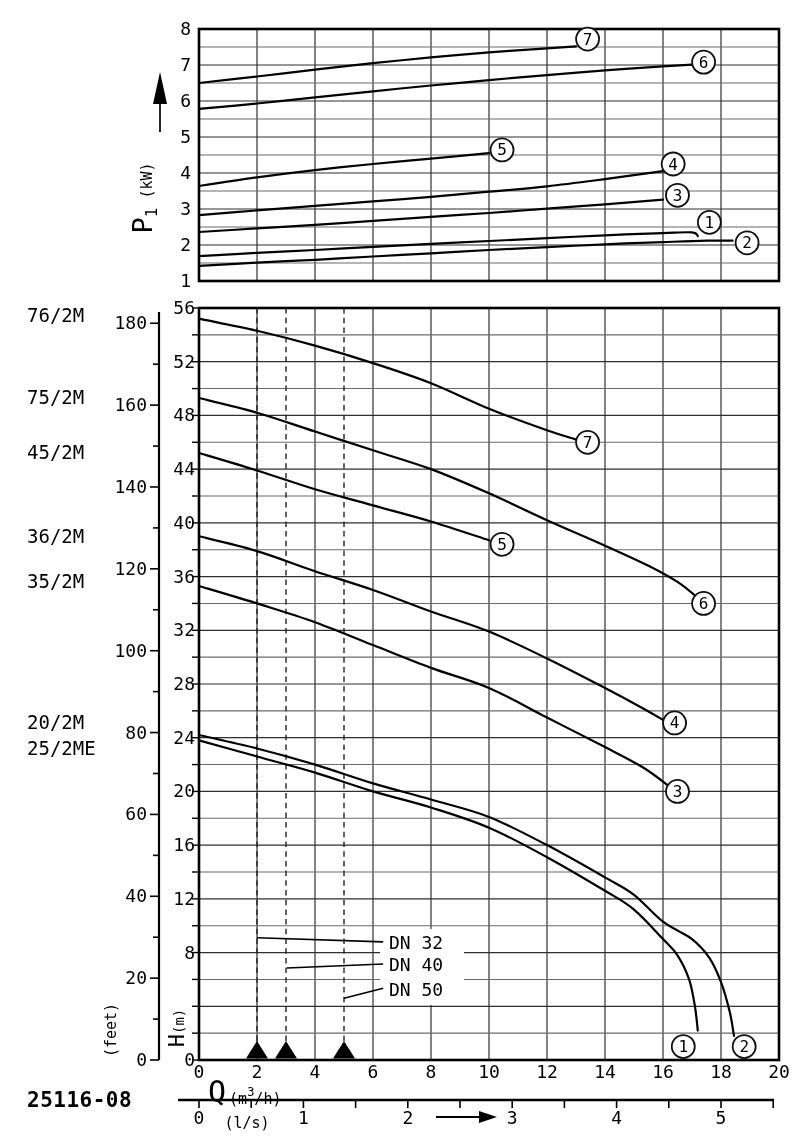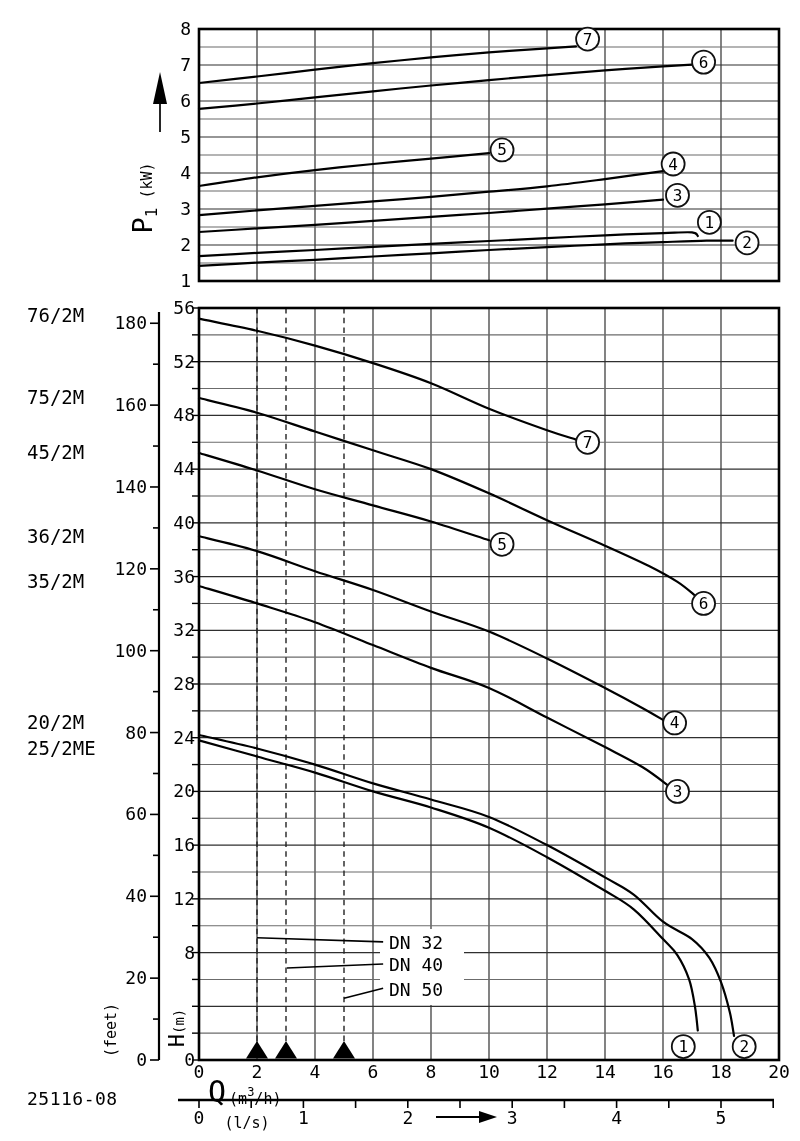--- a/index.html
+++ b/index.html
@@ -1,21 +1,21 @@
 <!DOCTYPE html>
 <html><head>
 <meta charset="utf-8">
 <style>
   html,body{margin:0;padding:0;background:#ffffff;}
   .page{position:relative;width:800px;height:1141px;background:#fff;overflow:hidden;
         font-family:"DejaVu Sans Mono", monospace;}
   svg{position:absolute;left:0;top:0;}
   svg text{fill:#000;font-family:"DejaVu Sans Mono", monospace;}
-  .footer-code{position:absolute;left:27px;top:1088px;font-size:18px;color:#000;
-               letter-spacing:0.5px;font-family:"DejaVu Sans Mono", monospace;}
+  .footer-code{position:absolute;left:27px;top:1088px;font-size:21px;color:#000;
+               letter-spacing:0.5px;font-family:"DejaVu Sans Mono", monospace;font-weight:bold;}
 </style>
 </head>
 <body>
 
 <div class="page">
   <svg id="chart" width="800" height="1141" viewBox="0 0 800 1141">
       <g>
         <line x1="257" y1="29" x2="257" y2="281" stroke="#2f2f2f" stroke-width="1.2"></line>
         <line x1="315" y1="29" x2="315" y2="281" stroke="#2f2f2f" stroke-width="1.2"></line>
         <line x1="373" y1="29" x2="373" y2="281" stroke="#2f2f2f" stroke-width="1.2"></line>

